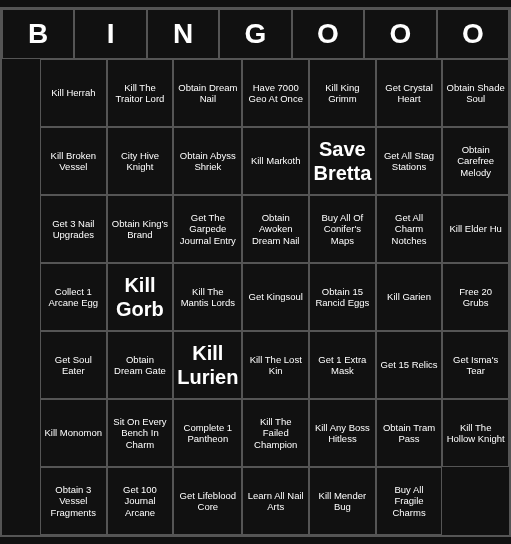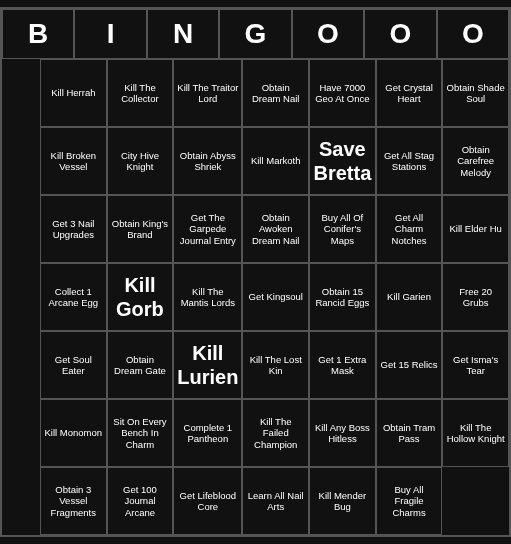--- a/index.html
+++ b/index.html
@@ -61,24 +61,24 @@
   <div class="bingo-header-cell">B</div>
       <div class="bingo-header-cell">I</div>
       <div class="bingo-header-cell">N</div>
       <div class="bingo-header-cell">G</div>
       <div class="bingo-header-cell">O</div>
       <div class="bingo-header-cell">O</div>
       <div class="bingo-header-cell">O</div>
     </div>
   <div class="bingo-grid">
   <div class="bingo-cell">Kill Herrah</div>
-      <div class="bingo-cell">Kill The Collector</div>
       <div class="bingo-cell">Kill The Traitor Lord</div>
       <div class="bingo-cell">Obtain Dream Nail</div>
       <div class="bingo-cell">Have 7000 Geo At Once</div>
+      <div class="bingo-cell">Kill King Grimm</div>
       <div class="bingo-cell">Get Crystal Heart</div>
       <div class="bingo-cell">Obtain Shade Soul</div>
       <div class="bingo-cell">Kill Broken Vessel</div>
       <div class="bingo-cell">City Hive Knight</div>
       <div class="bingo-cell">Obtain Abyss Shriek</div>
       <div class="bingo-cell">Kill Markoth</div>
       <div class="bingo-cell large-text">Save Bretta</div>
       <div class="bingo-cell">Get All Stag Stations</div>
       <div class="bingo-cell">Obtain Carefree Melody</div>
       <div class="bingo-cell">Get 3 Nail Upgrades</div>

